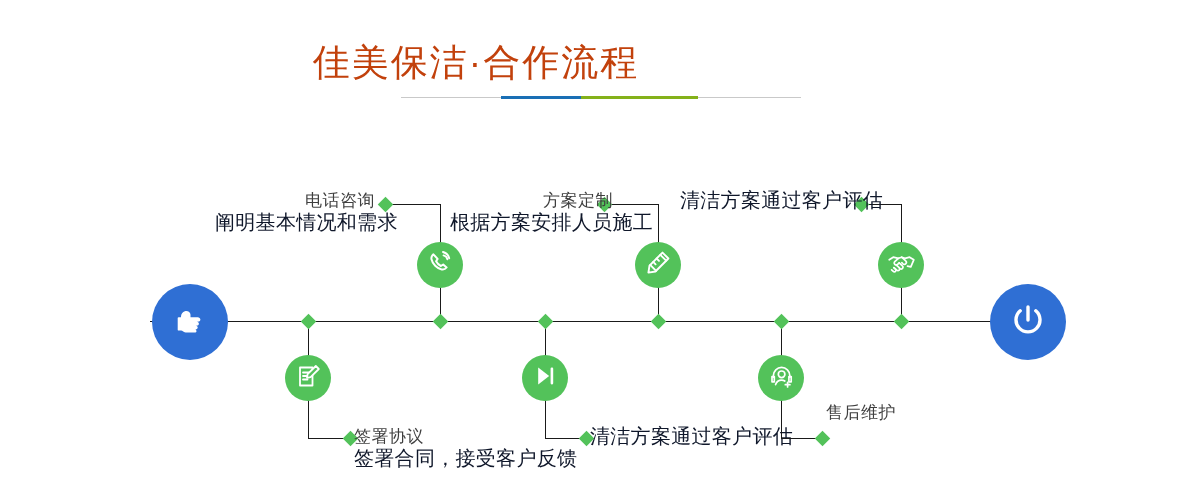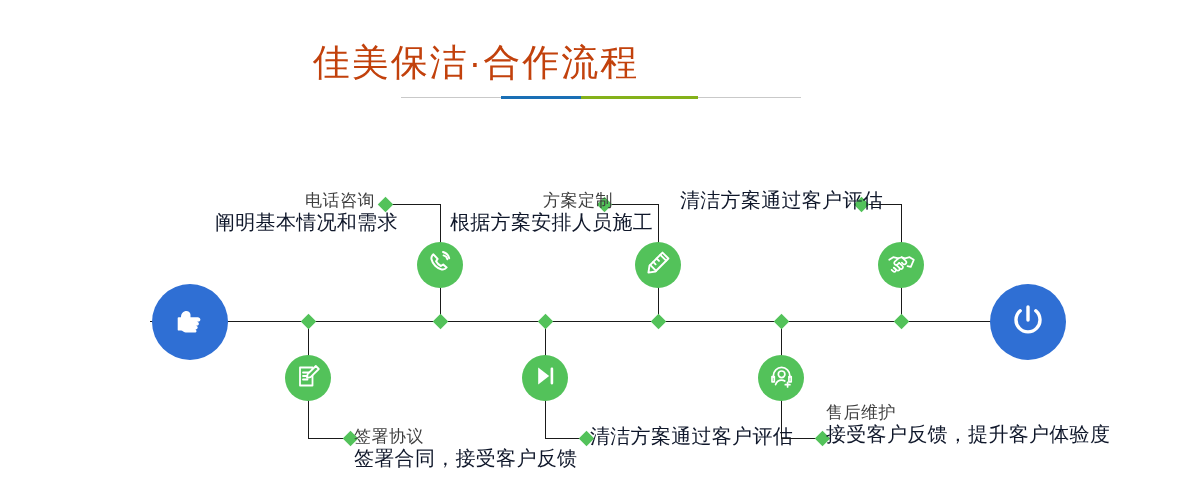--- a/index.html
+++ b/index.html
@@ -305,16 +305,15 @@
           <circle cx="13.6" cy="11.3" r="3.3"></circle>
           <path d="M7.6 21.6c.9-2.8 3.3-4.5 6.0-4.5 1.2 0 2.3.3 3.2.9"></path>
           <line x1="19.6" y1="19.4" x2="19.6" y2="24.0"></line>
           <line x1="17.3" y1="21.7" x2="21.9" y2="21.7"></line>
         </g>
       </svg>
     </span>
   </div>
   <div class="label-block down" style="left:826px; top:402px; width:300px;">
     <div class="label-title">售后维护</div>
-    <div class="label-sub">接受客户反馈，提升客户体验度</div>
   </div>
 
 </div>
 
 </body></html>

